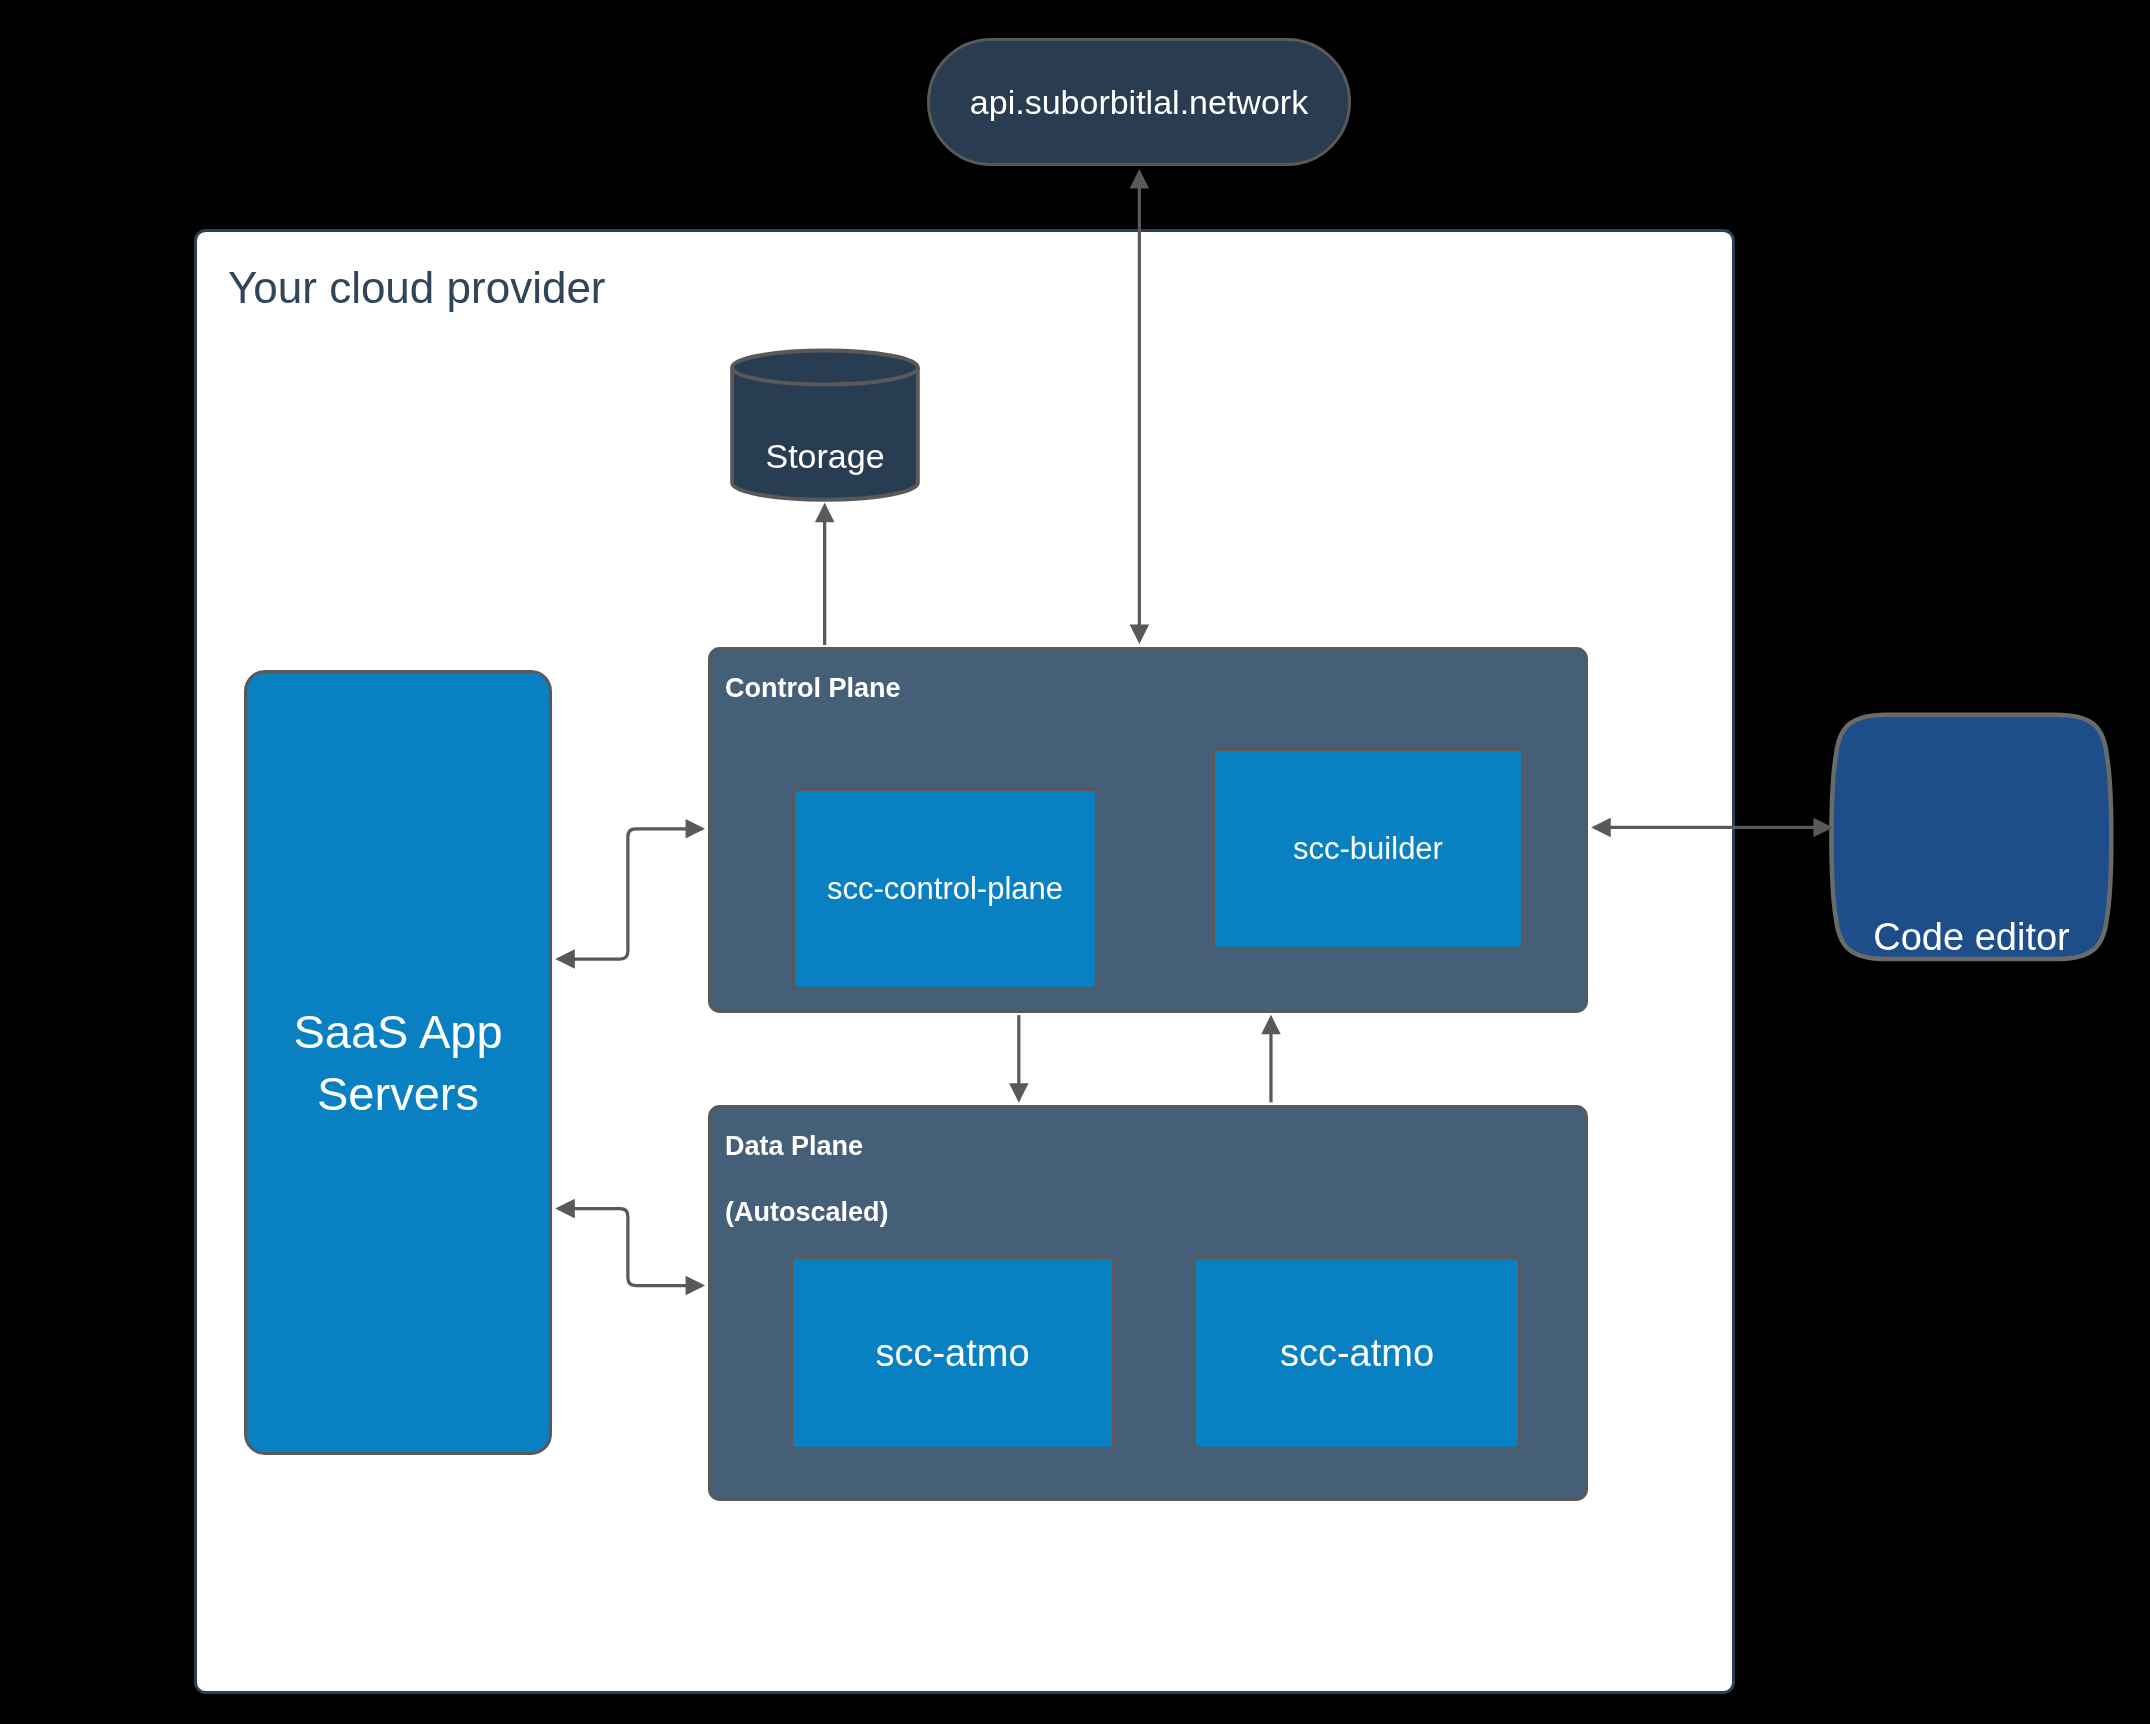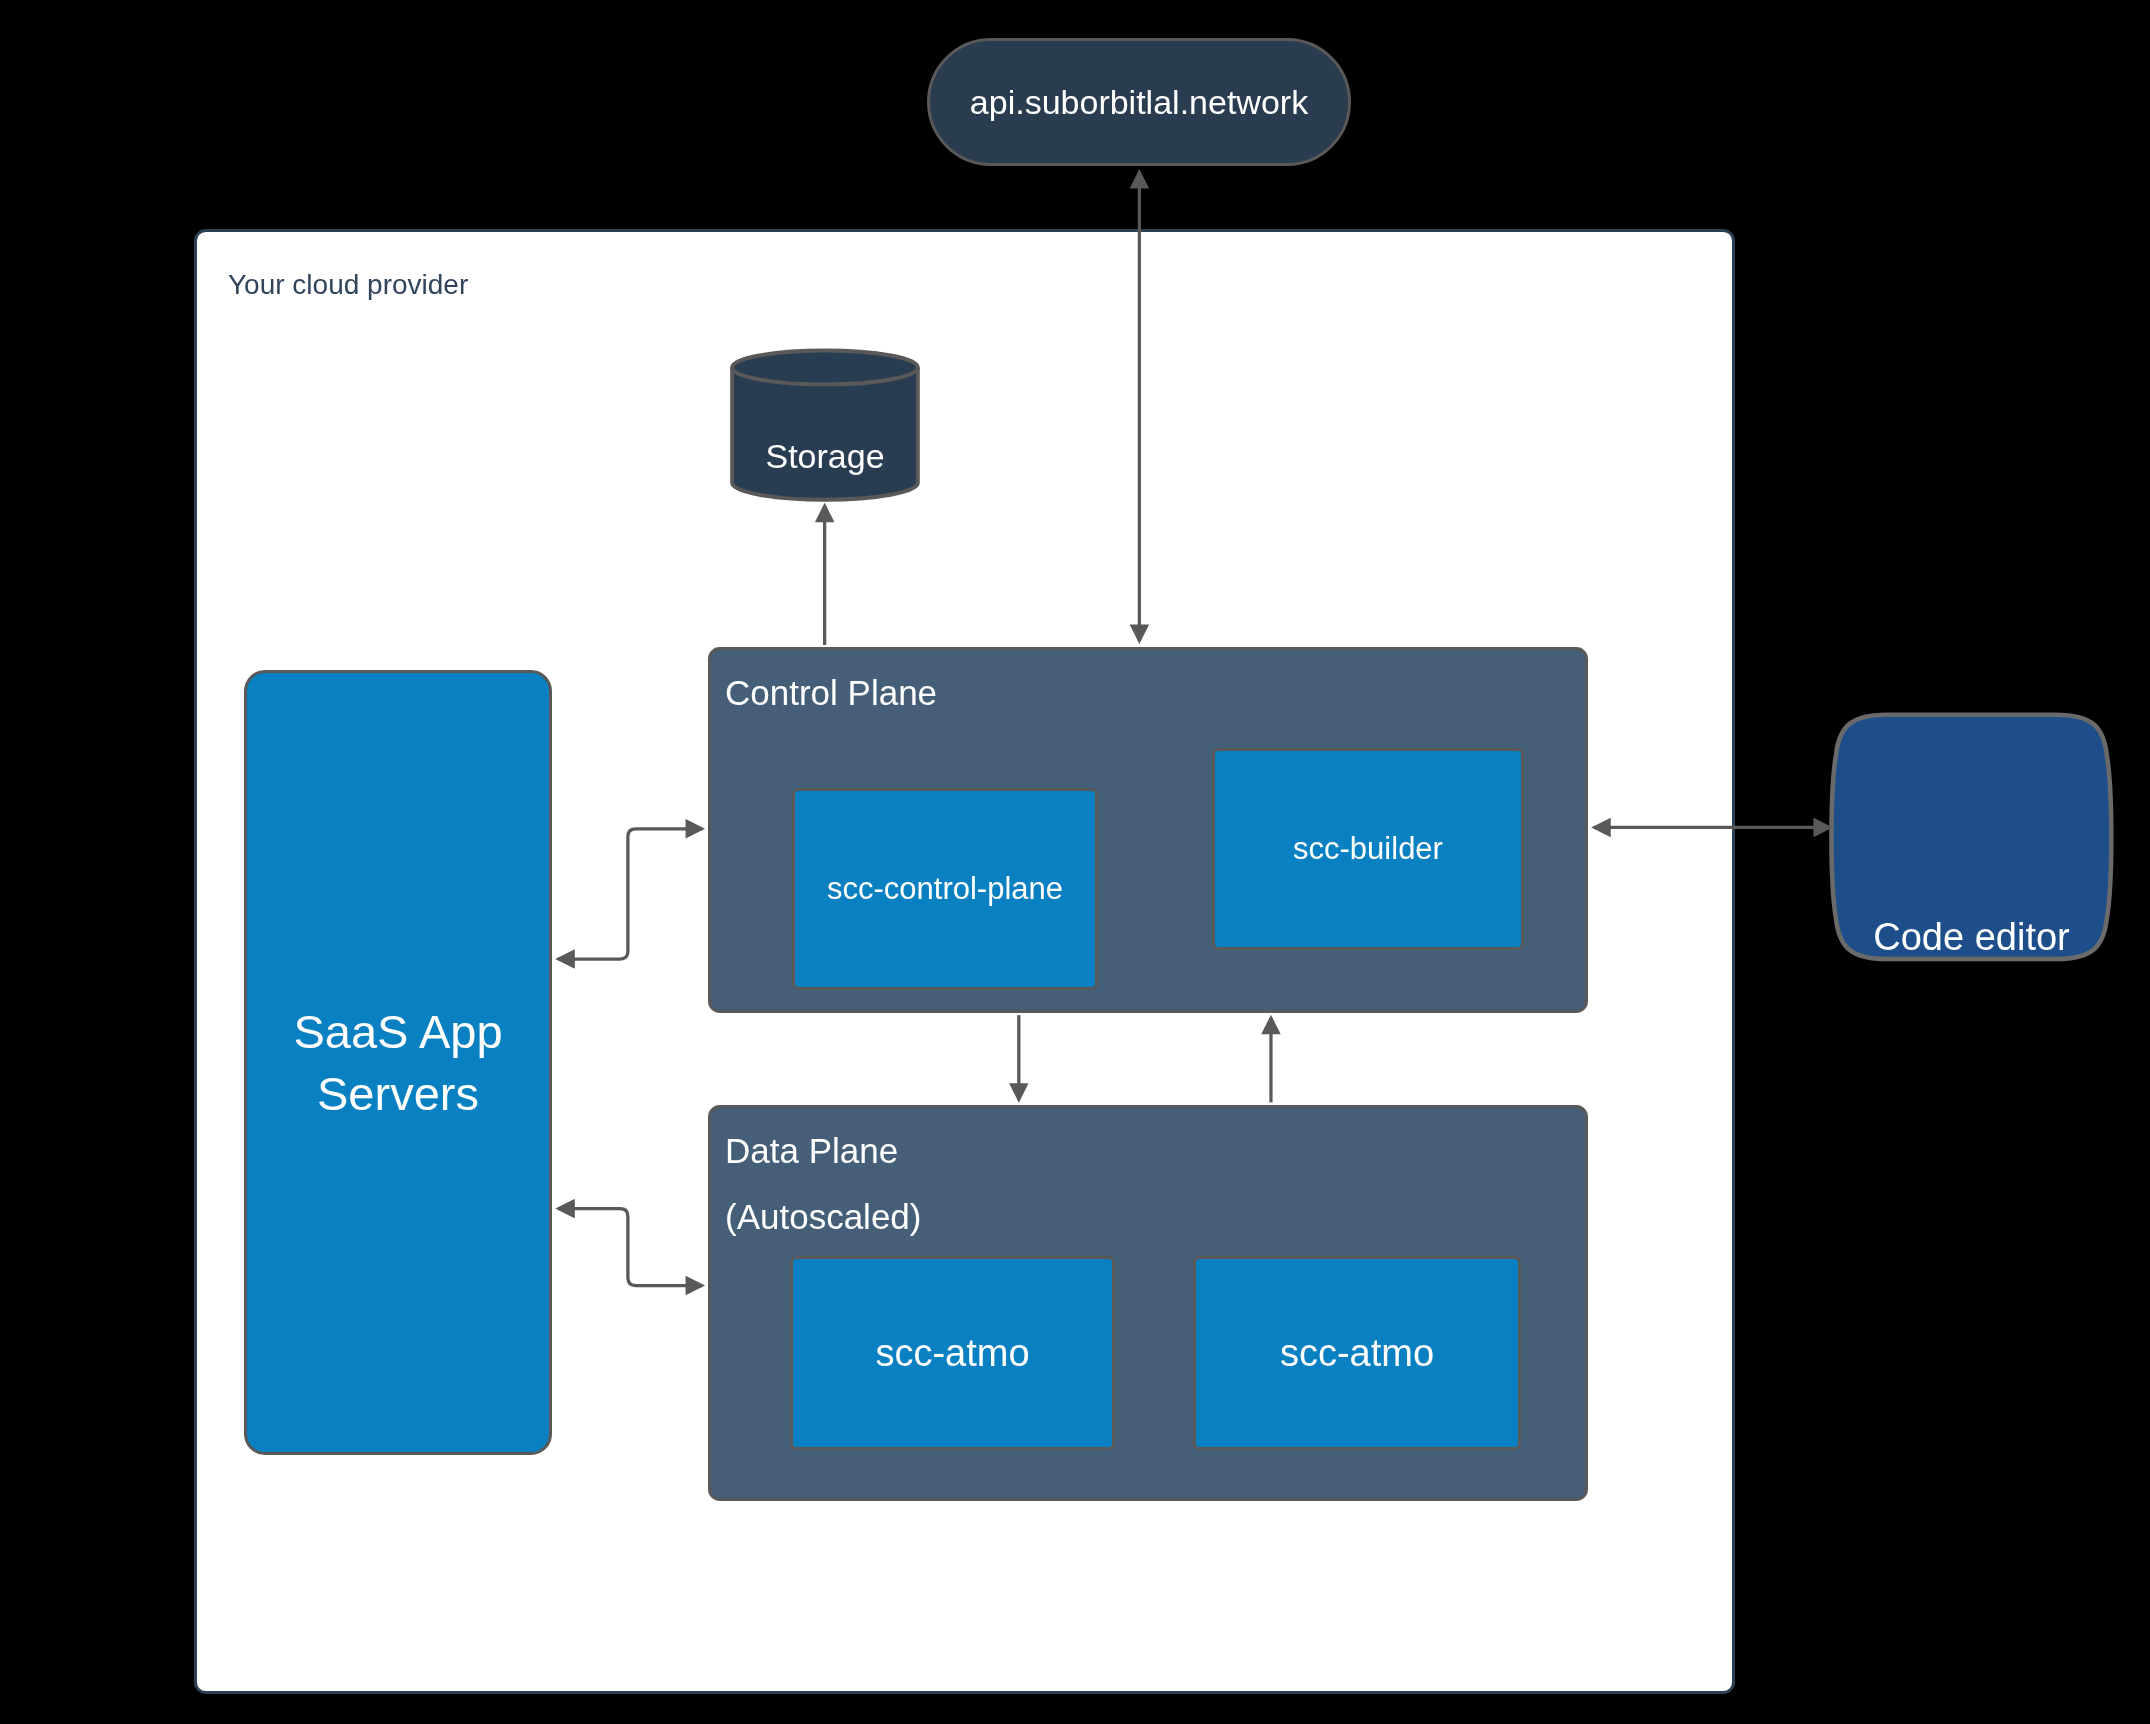--- a/index.html
+++ b/index.html
@@ -9,31 +9,31 @@
     --connector-gray:#595959; --border-gray:#595959;
     --canvas-label-text:#31455a; --white-text:#ffffff;
   }
   *{margin:0;padding:0;box-sizing:border-box;}
   html,body{background:var(--background);}
   body{font-family:"Liberation Sans","DejaVu Sans",sans-serif;}
   .stage{position:relative;width:2151px;height:1724px;background:var(--background);overflow:hidden;}
   .abs{position:absolute;}
   .canvas{left:194px;top:229px;width:1541px;height:1465px;background:var(--canvas);
     border:3.9px solid var(--canvas-border);border-radius:11.7px;}
-  .canvas-label{left:228px;top:269px;font-size:28px;color:var(--canvas-label-text);}
+  .canvas-label{left:228px;top:263px;font-size:44px;color:var(--canvas-label-text);}
   .pill{left:927px;top:38px;width:424px;height:128px;background:var(--dark-navy);
     border:3.9px solid var(--border-gray);border-radius:65px;display:flex;align-items:center;justify-content:center;
     color:var(--white-text);font-size:34px;}
   .saas{left:244px;top:670px;width:308px;height:785px;background:var(--node-blue);
     border:3.9px solid var(--border-gray);border-radius:21px;display:flex;align-items:center;justify-content:center;
     color:var(--white-text);font-size:47px;line-height:62px;text-align:center;white-space:pre-line;}
   .plane{background:var(--plane-fill);border:3.9px solid var(--border-gray);border-radius:11.7px;}
   .control-plane{left:708px;top:647px;width:880px;height:366px;}
   .data-plane{left:708px;top:1105px;width:880px;height:396px;}
-  .plane-label{color:var(--white-text);font-size:35px;}
+  .plane-label{color:var(--white-text);font-size:27px;font-weight:bold;}
   .cp-label{left:725px;top:673px;}
   .dp-label{left:725px;top:1131px;}
   .dp-sublabel{left:725px;top:1189px;margin-top:8px;}
   .node{background:var(--node-blue);border:3.3px solid var(--border-gray);border-radius:6.5px;
     display:flex;align-items:center;justify-content:center;color:var(--white-text);}
   .node-cp{left:792px;top:748px;width:306px;height:202px;font-size:31px;margin-top:40px;}
   .node-builder{left:1212px;top:748px;width:312px;height:202px;font-size:31px;}
   .node-atmo-1{left:790px;top:1256px;width:325px;height:194px;font-size:38px;}
   .node-atmo-2{left:1193px;top:1256px;width:328px;height:194px;font-size:38px;}
   .storage-label{left:732px;top:391px;width:186px;height:85px;display:flex;align-items:flex-end;justify-content:center;

